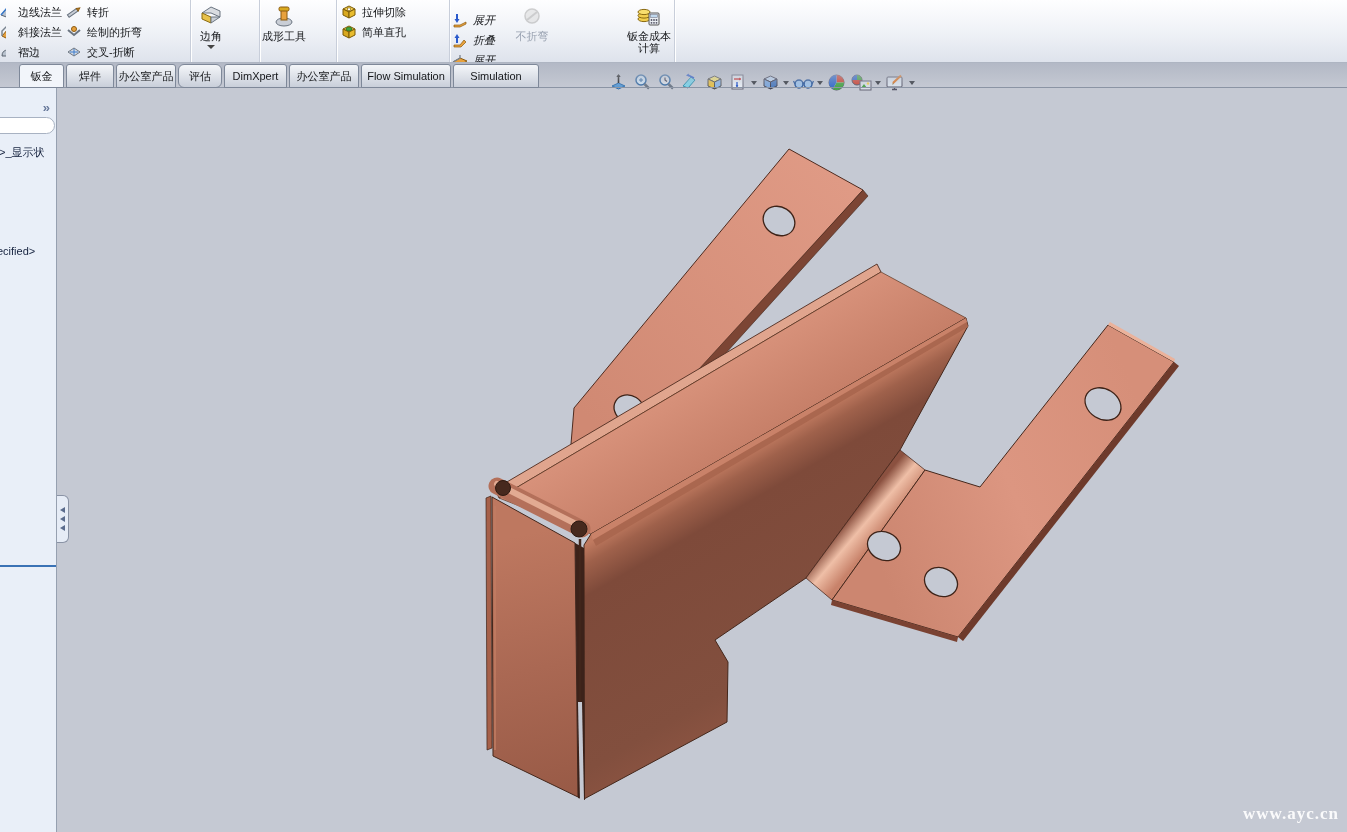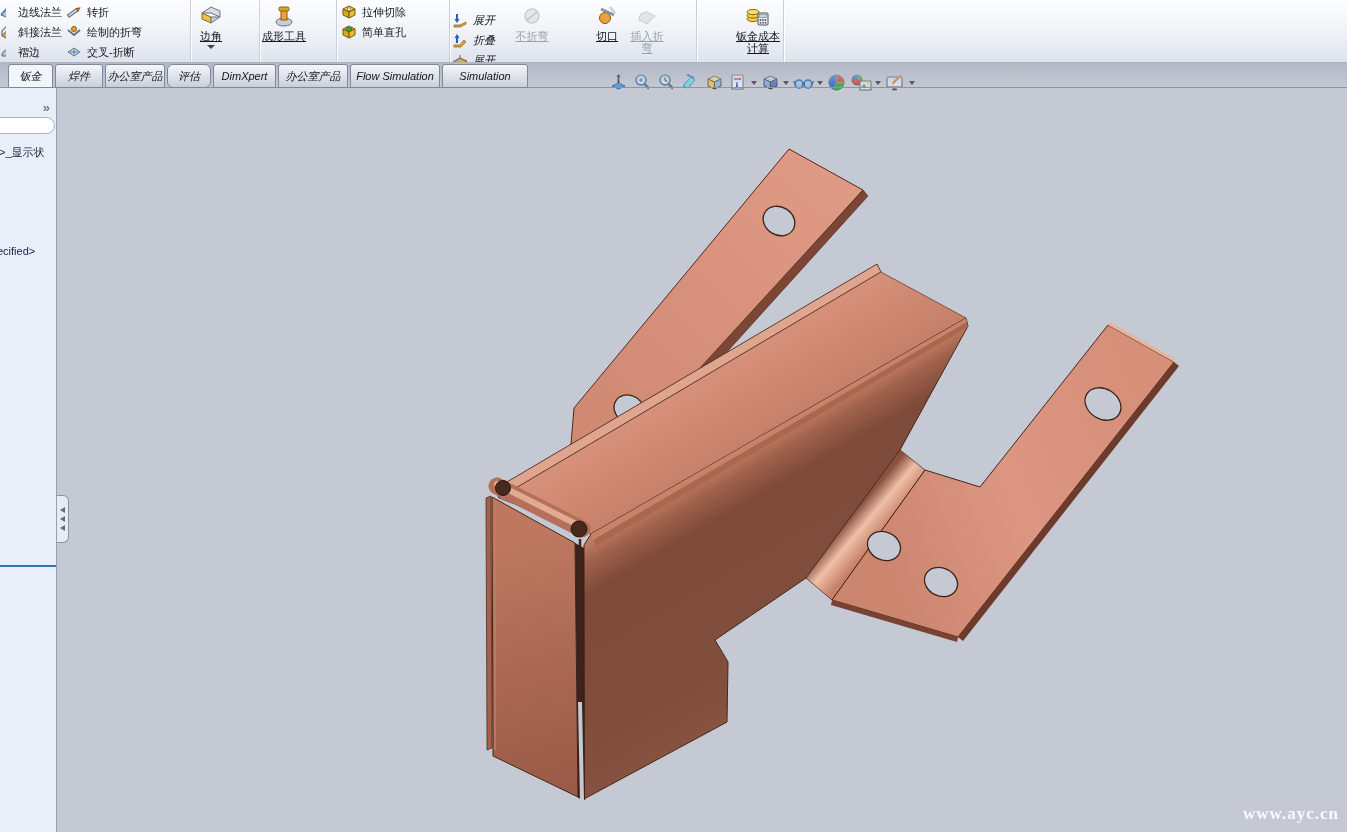--- a/index.html
+++ b/index.html
@@ -19,29 +19,29 @@
   }
   .rgroup{position:relative;height:62px;border-right:1px solid #C8CEDA;box-shadow:1px 0 0 #FFFFFF;padding-left:28px;}
   .rrow{display:flex;align-items:center;height:20px;white-space:nowrap;font-size:11px;color:#15171A;cursor:default;}
   .rrow .ico{display:inline-flex;width:18px;height:16px;margin-right:3px;flex:0 0 auto;}
   .clip{width:6px;height:16px;overflow:hidden;margin-right:12px;flex:0 0 auto;}
   .bigbtn{
     position:absolute;top:2px;height:58px;display:flex;flex-direction:column;align-items:center;
     font-size:11px;color:#15171A;text-align:center;cursor:default;
   }
   .bigbtn .ico{height:28px;display:flex;align-items:center;justify-content:center;}
-  .bigbtn .lbl{line-height:12px;word-break:break-all;text-decoration:underline;}
+  .bigbtn .lbl{line-height:12px;word-break:break-all;}
   .caret{width:0;height:0;border-left:4px solid transparent;border-right:4px solid transparent;border-top:4px solid #444;margin-top:3px;}
   .disabled{color:#9AA3B2;}
   .disabled svg{filter:grayscale(1) opacity(.5);}
   
   .tabbar{
     position:absolute;left:0;top:62px;width:1347px;height:26px;z-index:25;
     background:linear-gradient(#B2B8C5,rgba(197,201,211,0));
-    display:flex;align-items:flex-end;padding-left:8px;box-sizing:border-box;font-style:italic;
+    display:flex;align-items:flex-end;padding-left:19px;box-sizing:border-box;
   }
   .tab{
     height:24px;line-height:23px;font-size:11px;color:#15171A;text-align:center;
     background:linear-gradient(#F4F6F9,#C9CFDA);
     border:1px solid #7E8899;border-radius:3px 3px 0 0;margin-right:2px;
     box-sizing:border-box;cursor:default;overflow:hidden;white-space:nowrap;
   }
   .tab.active{background:#F2F5FA;}
   .tabline{position:absolute;left:0;top:87px;width:1347px;height:1px;background:#8A93A3;z-index:24;}
   
@@ -298,40 +298,20 @@
       <span class="ico">
           <svg width="20" height="20">
             <circle cx="10" cy="10" r="7" fill="#D3D7DE" stroke="#9AA2B0" stroke-width="1.5"></circle>
             <path d="M5 14 L15 6" stroke="#9AA2B0" stroke-width="2"></path>
           </svg>
         </span>
       <span class="lbl">不折弯</span>
     </div>
   </div>
 
-  <div class="rgroup" style="width:80px;">
-    <div class="bigbtn" style="left:2px;width:34px;">
-      <span class="ico">
-          <svg width="22" height="24">
-            <circle cx="9" cy="14" r="5.5" fill="#E8A13C" stroke="#8A5A10"></circle>
-            <path d="M5 5 L18 11" stroke="#8A93A0" stroke-width="3"></path>
-            <path d="M14 3 L19 9" stroke="#C9CED6" stroke-width="2"></path>
-          </svg>
-        </span>
-      <span class="lbl">切口</span>
-    </div>
-    <div class="bigbtn disabled" style="left:40px;width:38px;">
-      <span class="ico">
-          <svg width="22" height="24">
-            <path d="M3 16 Q3 8 11 8 L19 12 L11 20 Z" fill="#CDD2D9" stroke="#9AA2B0"></path>
-          </svg>
-        </span>
-      <span class="lbl" style="width:36px;">插入折弯</span>
-    </div>
-  </div>
 
   <div class="rgroup" style="width:58px;">
     <div class="bigbtn" style="left:4px;width:50px;margin-left:32px;">
       <span class="ico">
           <svg width="26" height="26">
             <ellipse cx="8" cy="16" rx="6" ry="2.6" fill="#F2CE4E" stroke="#8A6A10"></ellipse>
             <ellipse cx="8" cy="12.5" rx="6" ry="2.6" fill="#F2CE4E" stroke="#8A6A10"></ellipse>
             <ellipse cx="8" cy="9" rx="6" ry="2.6" fill="#F8DE6E" stroke="#8A6A10"></ellipse>
             <rect x="13" y="10" width="10" height="12" rx="1" fill="#E9EDF2" stroke="#555"></rect>
             <rect x="14.5" y="11.5" width="7" height="3" fill="#BFD8EE" stroke="#667" stroke-width="0.5"></rect>

